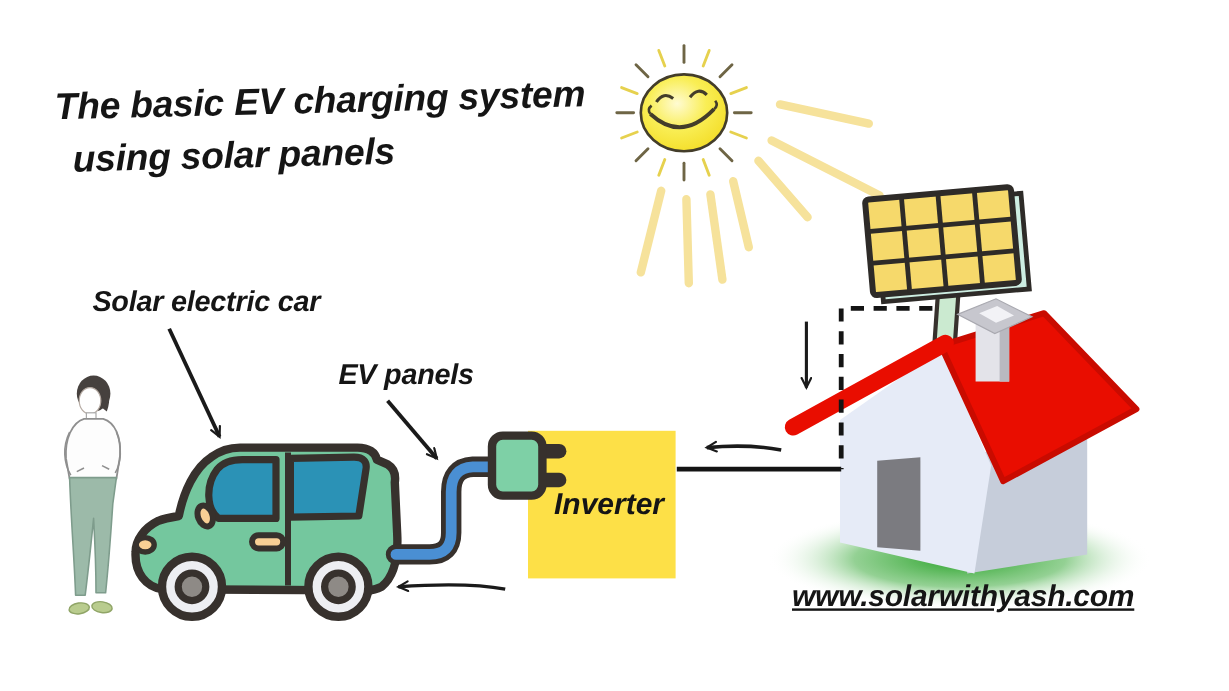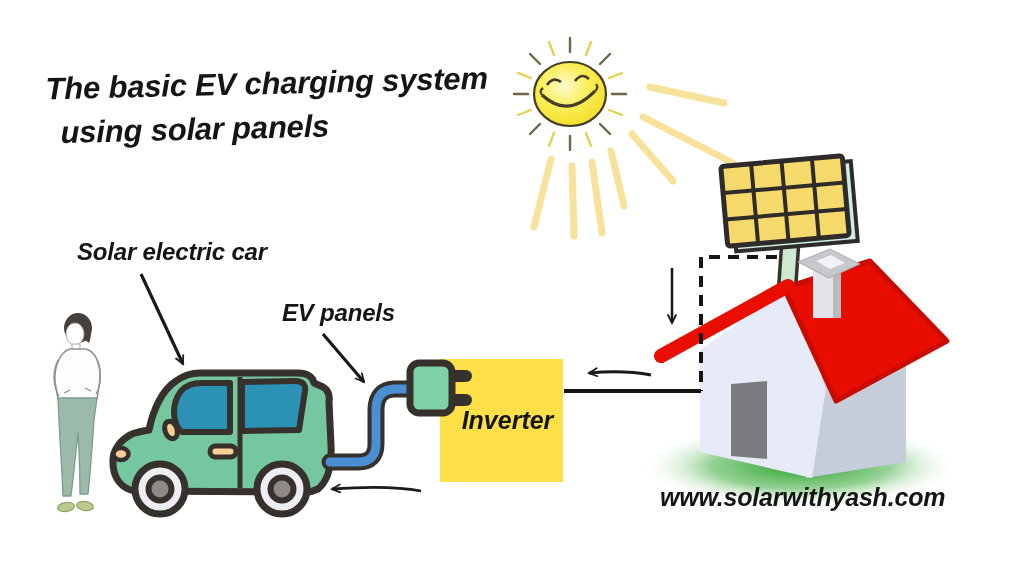--- a/index.html
+++ b/index.html
@@ -11,21 +11,21 @@
   .gfx{position:absolute;left:0;top:0;z-index:2;}
   .txt{
     position:absolute;z-index:3;color:#151515;font-style:italic;font-weight:700;
     white-space:nowrap;letter-spacing:-0.2px;
   }
   .title{left:46px;top:62px;font-size:31px;line-height:1.42;transform:rotate(-1.4deg);}
   .title .l2{margin-left:14px;display:block;}
   .lbl-solar{left:757px;top:110px;font-size:24px;}
   .lbl-car{left:77px;top:238px;font-size:24px;}
   .lbl-charger{left:282px;top:299px;font-size:24px;}
-  .lbl-site{left:660px;top:483px;font-size:25px;}
+  .lbl-site{left:660px;top:483px;font-size:25px;text-decoration:underline;}
   .inverter-box{
     position:absolute;left:440px;top:329px;width:123px;height:123px;z-index:1;
     background:#fde047;display:flex;align-items:center;justify-content:center;margin-top:30px;
   }
   .inverter-box .txt-inv{
     color:#151515;font-style:italic;font-weight:700;font-size:25px;
     padding-left:12px;white-space:nowrap;
   }
 </style>
 </head>

